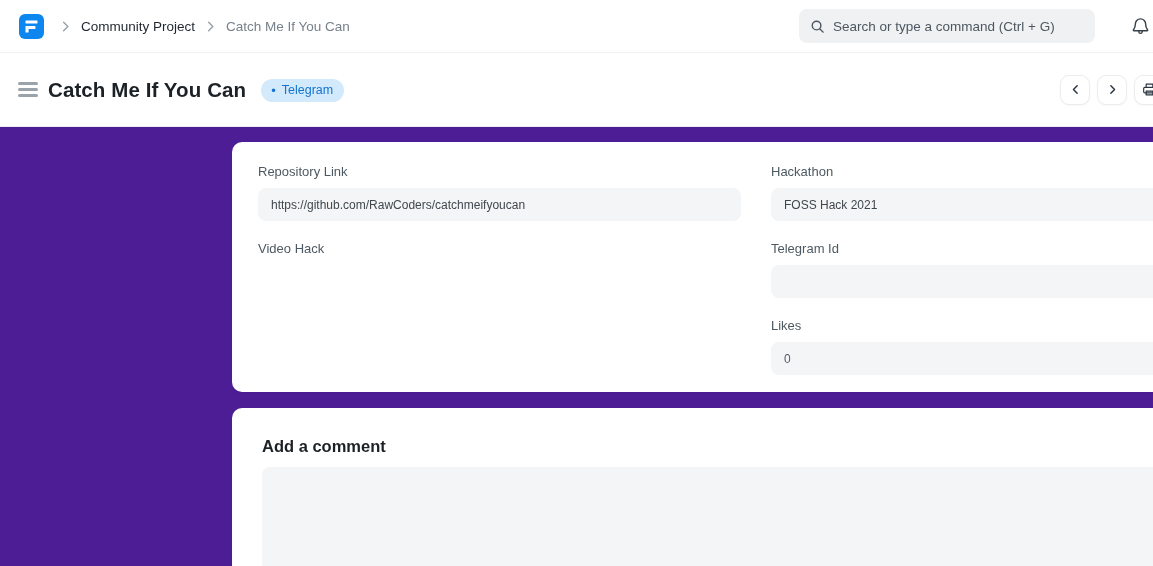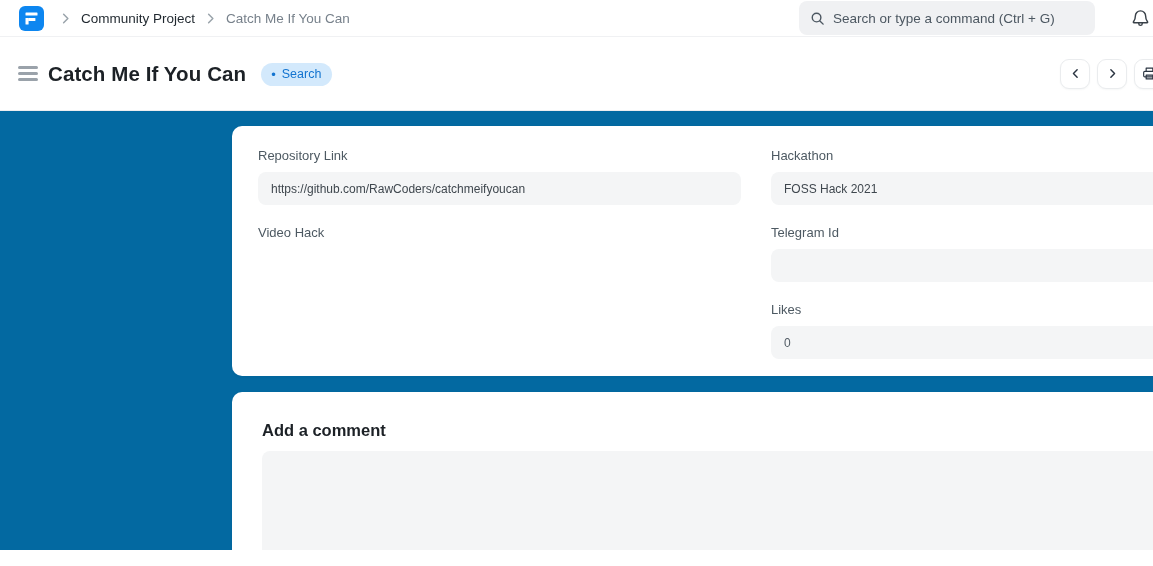--- a/index.html
+++ b/index.html
@@ -6,21 +6,21 @@
   html, body {
     width: 1153px; height: 566px;
     overflow: hidden;
     background: #ffffff;
     font-family: "Liberation Sans", "DejaVu Sans", sans-serif;
     color: #1c2126;
   }
 
   
   .navbar {
-    height: 37px;
+    height: 53px;
     display: flex;
     align-items: center;
     padding: 0 3px 0 19px;
     background: #ffffff;
     border-bottom: 1px solid #f0f1f3;
     position: relative;
     z-index: 3;
   }
   .logo {
     width: 25px; height: 25px;
@@ -111,21 +111,21 @@
     border: 1px solid #eaecee;
     border-radius: 9px;
     box-shadow: 0 1px 2px rgba(30,40,50,0.04);
     display: flex; align-items: center; justify-content: center;
     cursor: pointer;
   }
 
   
   .main {
     height: 439px;
-    background: #0369a1;
+    background: #4c1d95;
     position: relative;
     overflow: hidden;
   }
   .card {
     position: absolute;
     left: 232px;
     width: 1060px;
     background: #ffffff;
     border-radius: 10px;
     box-shadow: 0 1px 3px rgba(25,39,52,0.06);
@@ -224,21 +224,21 @@
   <button class="menu-btn">
     <span></span>
       <span></span>
       <span></span>
   </button>
 
   <h1 class="page-title">Catch Me If You Can</h1>
 
   <span class="status-badge">
     <span class="dot">•</span>
-    <span>Search</span>
+    <span>Telegram</span>
   </span>
 
   <div class="head-actions">
     <button class="icon-btn">
       <svg width="13" height="13" viewBox="0 0 16 16" fill="none" stroke="#2b3542" stroke-width="1.8" stroke-linecap="round" stroke-linejoin="round">
           <path d="M10 3.5 L5.5 8 L10 12.5"></path>
         </svg>
     </button>
     <button class="icon-btn">
       <svg width="13" height="13" viewBox="0 0 16 16" fill="none" stroke="#2b3542" stroke-width="1.8" stroke-linecap="round" stroke-linejoin="round">

